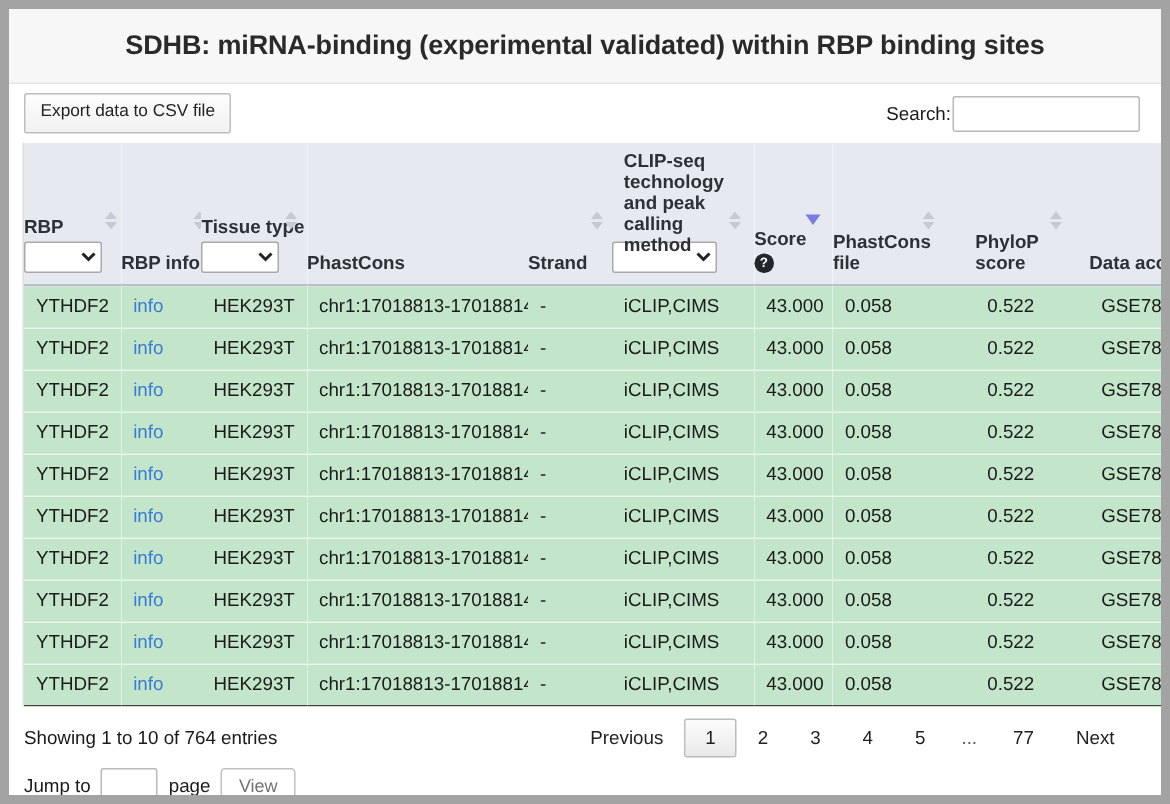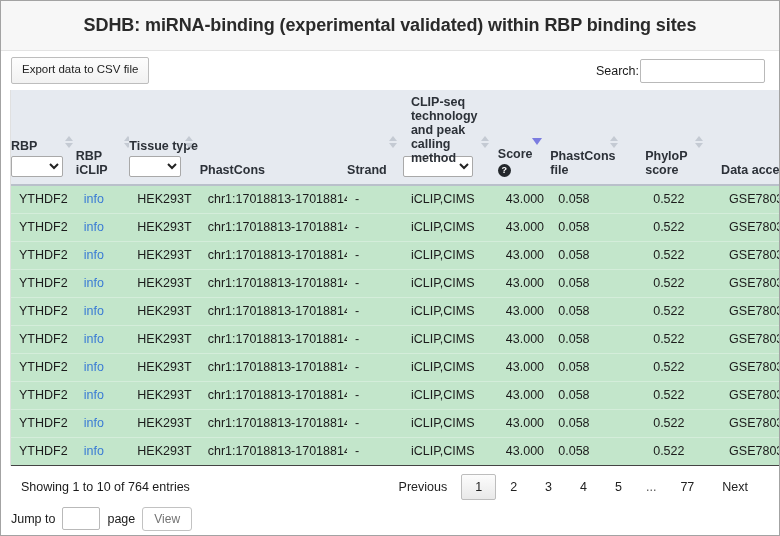--- a/index.html
+++ b/index.html
@@ -7,21 +7,21 @@
     margin: 0; padding: 0;
     width: 780px; height: 536px;
     background: #ffffff;
     font-family: "Liberation Sans", sans-serif;
     overflow: hidden;
   }
   .page {
     position: relative;
     width: 780px; height: 536px;
     background: #ffffff;
-    border: 1px solid #a3a3a3;
+    border: 6px solid #a3a3a3;
     overflow: hidden;
   }
 
   
   .title-panel {
     height: 50px;
     background: #f7f7f7;
     border-bottom: 1px solid #e3e3e3;
     display: flex;
     align-items: center;
@@ -169,21 +169,21 @@
   table.data tbody tr:last-child td { border-bottom: 1px solid #444; }
   td.info a {
     color: #3a7bd5;
     text-decoration: none;
     cursor: pointer;
   }
 
   
   .footer {
     position: relative;
-    padding: 10px 10px 0 20px;
+    padding: 10px 10px 0 10px;
     display: flex;
     align-items: center;
     height: 32px;
   }
   .showing {
     font-size: 12.5px;
     color: #1a1a1a;
   }
   .pager {
     margin-left: auto;
@@ -280,21 +280,21 @@
               </div>
             <div>RBP</div>
             <select class="col-select"><option></option></select>
           </th>
 
           <th class="th-pad">
             <div class="sort" style="left:48px">
                 <i class="up"></i>
                 <i class="dn"></i>
               </div>
-            <div>RBP iCLIP</div>
+            <div>RBP info</div>
           </th>
 
           <th class="th-pad">
             <div class="sort" style="left:56px">
                 <i class="up"></i>
                 <i class="dn"></i>
               </div>
             <div>Tissue type</div>
             <select class="col-select"><option></option></select>
           </th>

